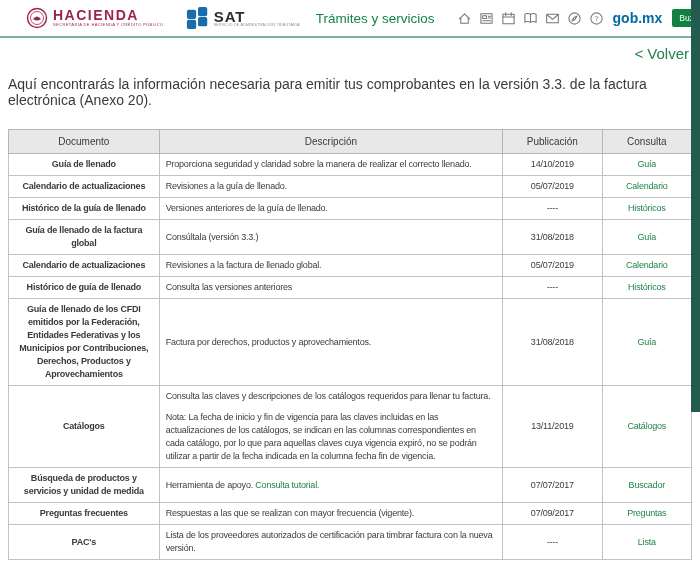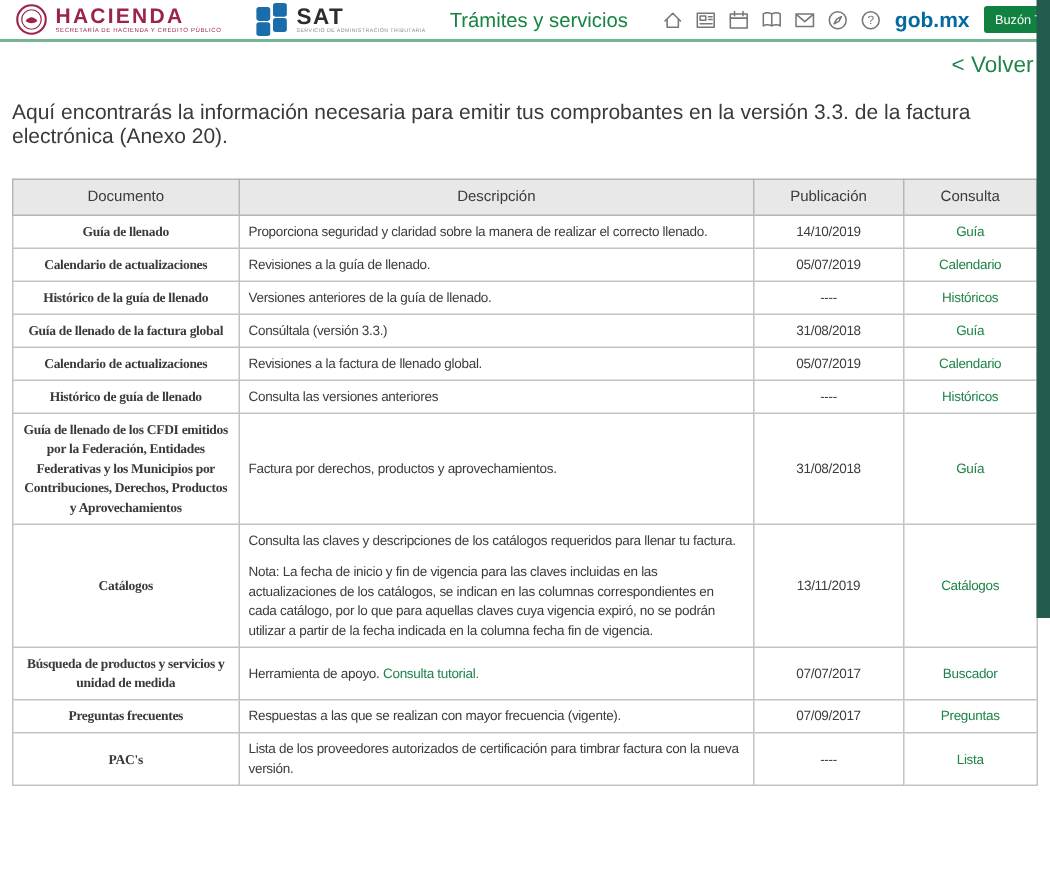--- a/index.html
+++ b/index.html
@@ -6,24 +6,24 @@
   html, body { width: 700px; height: 587px; }
   body {
     font-family: "Liberation Sans", sans-serif;
     background: #ffffff;
     color: #3c3c3c;
     position: relative;
     overflow: hidden;
   }
   
   .topbar {
-    height: 28px;
+    height: 38px;
     display: flex;
     align-items: center;
-    padding: 0 0 0 10px;
+    padding: 0 0 0 26px;
     border-bottom: 2px solid #7ab497;
     background: #ffffff;
   }
   .brand { display: flex; align-items: center; cursor: pointer; }
   .hacienda-text { margin-left: 5px; }
   .hacienda-title {
     font-size: 14px; font-weight: bold; letter-spacing: 1.5px;
     color: #9d2449; line-height: 13px;
   }
   .hacienda-sub { font-size: 4px; color: #9d2449; letter-spacing: 0.4px; white-space: nowrap; }
@@ -64,21 +64,21 @@
   table.docs th {
     background: #e8e8e8; border: 1px solid #b5b5b5;
     font-size: 10px; font-weight: normal; color: #3a3a3a;
     padding: 6px 4px; text-align: center;
   }
   table.docs td {
     border: 1px solid #c3c3c3; padding: 4px 6px;
     font-size: 9px; letter-spacing: -0.2px; line-height: 13px;
     vertical-align: middle;
   }
-  td.col-doc { font-weight: bold; text-align: center; color: #3a3a3a; font-family: Liberation Serif, serif; }
+  td.col-doc { font-weight: bold; text-align: center; color: #3a3a3a; }
   td.col-desc { text-align: left; }
   td.col-desc p + p { margin-top: 8px; }
   td.col-pub { text-align: center; }
   td.col-cons { text-align: center; }
   .green-link { color: #1e8449; text-decoration: none; cursor: pointer; }
   
   .scroll-thumb {
     position: absolute; top: 0; right: 0;
     width: 9px; height: 412px; background: #235b4e; cursor: grab;
   }

